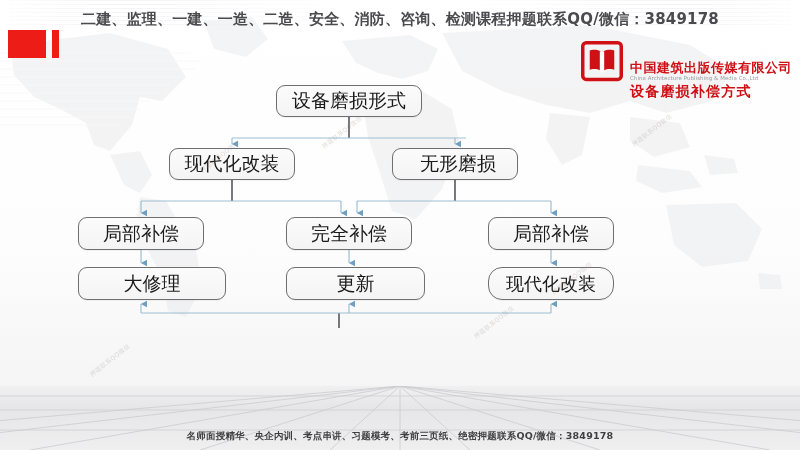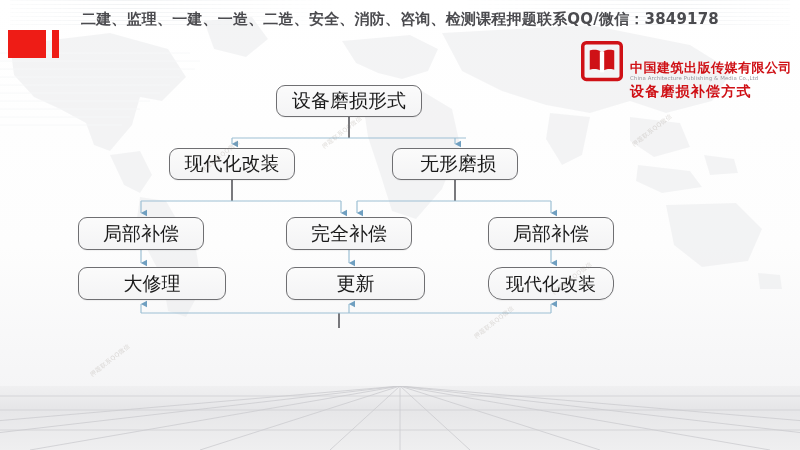--- a/index.html
+++ b/index.html
@@ -229,14 +229,15 @@
         <path d="M400 0 L400 64"></path>
         <path d="M400 0 L470 64"></path>
         <path d="M400 0 L600 64"></path>
         <path d="M400 0 L770 64"></path>
         <path d="M400 0 L950 64"></path>
         <path d="M400 0 L1140 64"></path>
       </g>
     </svg>
   </div>
 
+  <div class="banner-bottom">名师面授精华、央企内训、考点串讲、习题模考、考前三页纸、绝密押题联系QQ/微信：3849178</div>
 
 </div>
 
 </body></html>

